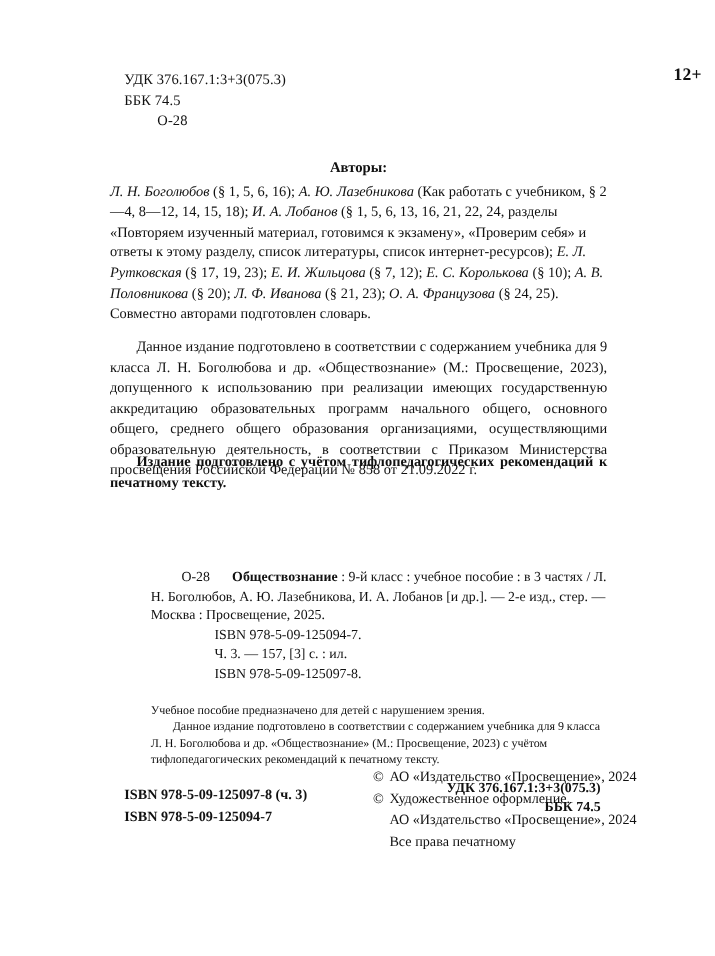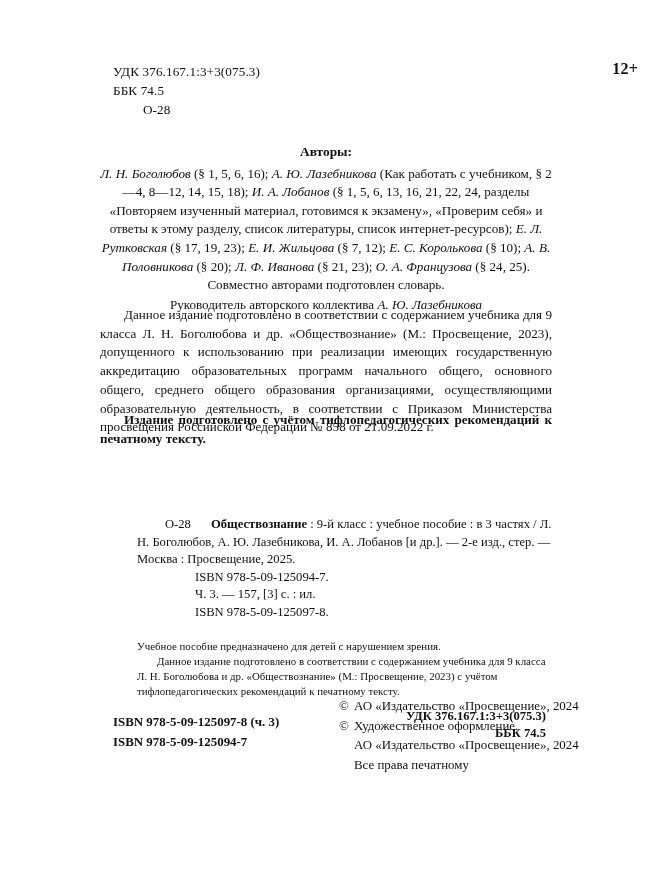--- a/index.html
+++ b/index.html
@@ -54,21 +54,21 @@
     width: 452px;
     font-size: 13.1px;
     line-height: 18.6px;
     text-align: center;
   }
   .authors-heading {
     font-weight: bold;
     font-size: 13.4px;
     margin-bottom: 3px;
   }
-  .authors-body { text-align: center; }
+  .authors-body { text-align: left; }
   .authors-body i { font-style: italic; }
   .leader-line { margin-top: 1px; }
 
   
   .edition-note {
     position: absolute;
     left: 100px;
     top: 306px;
     width: 452px;
     font-size: 13.1px;
@@ -167,21 +167,20 @@
     <div class="udk-line">УДК 376.167.1:3+3(075.3)</div>
     <div class="udk-line">ББК 74.5</div>
     <div class="udk-line indented">О-28</div>
   </div>
 
   <div class="age-rating">12+</div>
 
   <div class="authors-block">
     <div class="authors-heading">Авторы:</div>
     <div class="authors-body"><i>Л. Н. Боголюбов</i> (§ 1, 5, 6, 16); <i>А. Ю. Лазебникова</i> (Как работать с учебником, § 2—4, 8—12, 14, 15, 18); <i>И. А. Лобанов</i> (§ 1, 5, 6, 13, 16, 21, 22, 24, разделы «Повторяем изученный материал, готовимся к экзамену», «Проверим себя» и ответы к этому разделу, список литературы, список интернет-ресурсов); <i>Е. Л. Рутковская</i> (§ 17, 19, 23); <i>Е. И. Жильцова</i> (§ 7, 12); <i>Е. С. Королькова</i> (§ 10); <i>А. В. Половникова</i> (§ 20); <i>Л. Ф. Иванова</i> (§ 21, 23); <i>О. А. Французова</i> (§ 24, 25). Совместно авторами подготовлен словарь.</div>
-    <div class="leader-line">Руководитель авторского коллектива <i>А. Ю. Лазебникова</i></div>
   </div>
 
   <div class="edition-note">Данное издание подготовлено в соответствии с содержанием учебника для 9 класса Л. Н. Боголюбова и др. «Обществознание» (М.: Просвещение, 2023), допущенного к использованию при реализации имеющих государственную аккредитацию образовательных программ начального общего, основного общего, среднего общего образования организациями, осуществляющими образовательную деятельность, в соответствии с Приказом Министерства просвещения Российской Федерации № 858 от 21.09.2022 г.</div>
 
   <div class="tiflo-note">Издание подготовлено с учётом тифлопедагогических рекомендаций к печатному тексту.</div>
 
   <div class="cip-block">
     <div class="cip-line cip-title-line cip-line-2">
       <span class="cip-sigil">О-28</span><b>Обществознание</b><span> : 9-й класс : учебное пособие : в 3 частях / Л. Н. Боголюбов, А. Ю. Лазебникова, И. А. Лобанов [и др.]. — 2-е изд., стер. — Москва : Просвещение, 2025.</span>
     </div>

